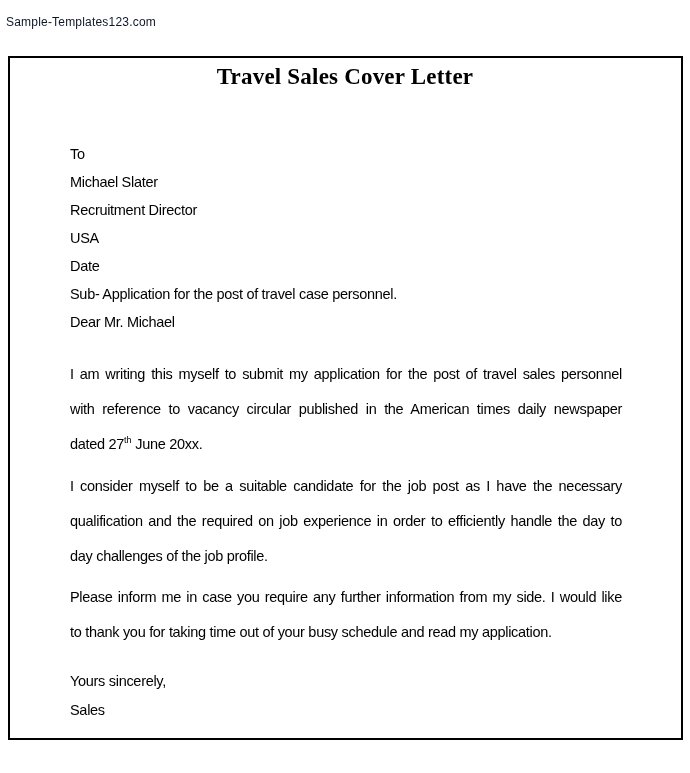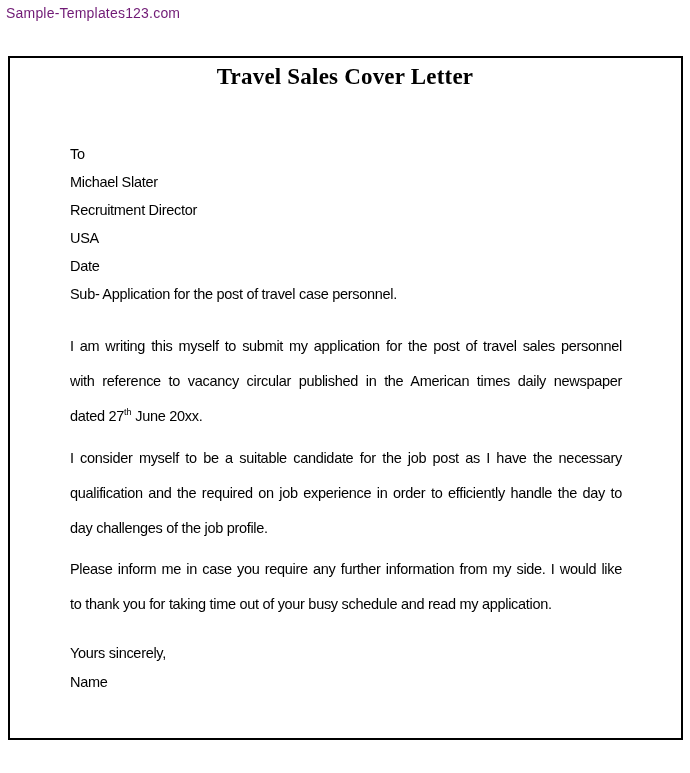--- a/index.html
+++ b/index.html
@@ -7,24 +7,24 @@
     position: relative;
     width: 690px;
     height: 773px;
     background: #ffffff;
     font-family: "Liberation Sans", sans-serif;
     color: #000000;
     overflow: hidden;
   }
   .watermark {
     position: absolute;
-    top: 5px;
+    top: 15px;
     left: 6px;
-    font-size: 14px;
-    color: #701a75;
+    font-size: 12px;
+    color: #0f172a;
     letter-spacing: 0.2px;
   }
   .frame {
     position: absolute;
     left: 8px;
     top: 56px;
     width: 675px;
     height: 684px;
     border: 2px solid #000000;
     box-sizing: border-box;
@@ -85,20 +85,21 @@
 
   <div class="letter">
 
     <div class="addr">
       <div>To</div>
       <div>Michael Slater</div>
       <div>Recruitment Director</div>
       <div>USA</div>
       <div>Date</div>
       <div>Sub- Application for the post of travel case personnel.</div>
+      <div>Dear Mr. Michael</div>
     </div>
 
     <div class="para para-1">
       <div class="line">I am writing this myself to submit my application for the post of travel sales personnel</div>
       <div class="line">with reference to vacancy circular published in the American times daily newspaper</div>
       <div class="line last"><span>dated 27</span><sup class="ord">th</sup><span> June 20xx.</span></div>
     </div>
 
     <div class="para para-2">
       <div class="line">I consider myself to be a suitable candidate for the job post as I have the necessary</div>
@@ -106,17 +107,17 @@
       <div class="line last">day challenges of the job profile.</div>
     </div>
 
     <div class="para para-3">
       <div class="line">Please inform me in case you require any further information from my side. I would like</div>
       <div class="line last">to thank you for taking time out of your busy schedule and read my application.</div>
     </div>
 
     <div class="closing">
       <div>Yours sincerely,</div>
-      <div>Name</div>
+      <div>Sales</div>
     </div>
 
   </div>
 </div>
 
 </body></html>

